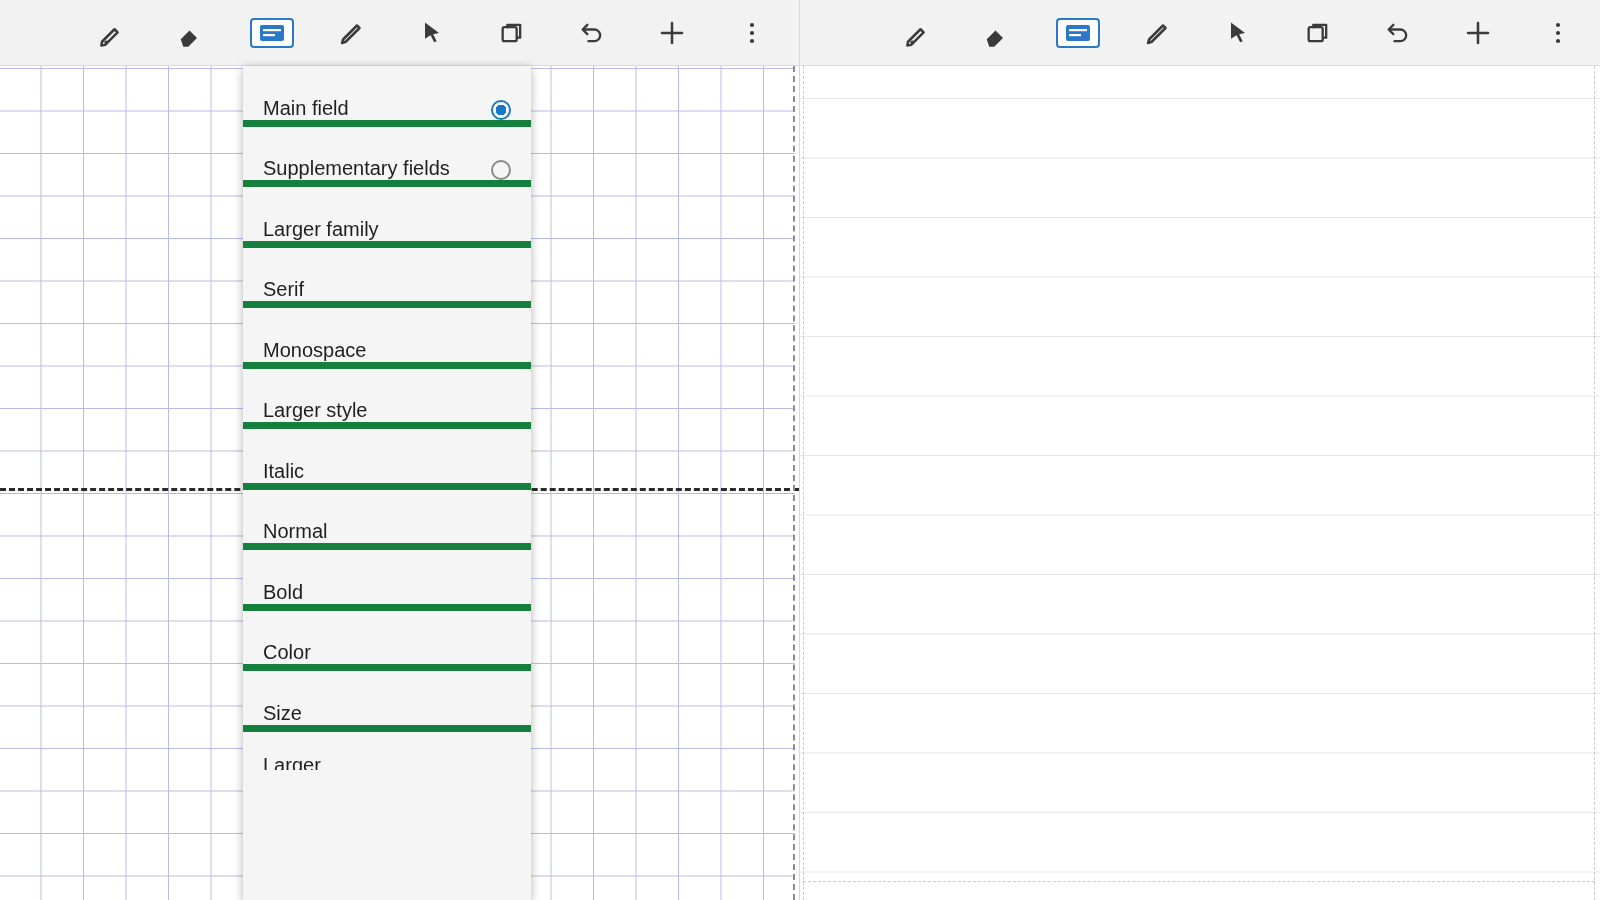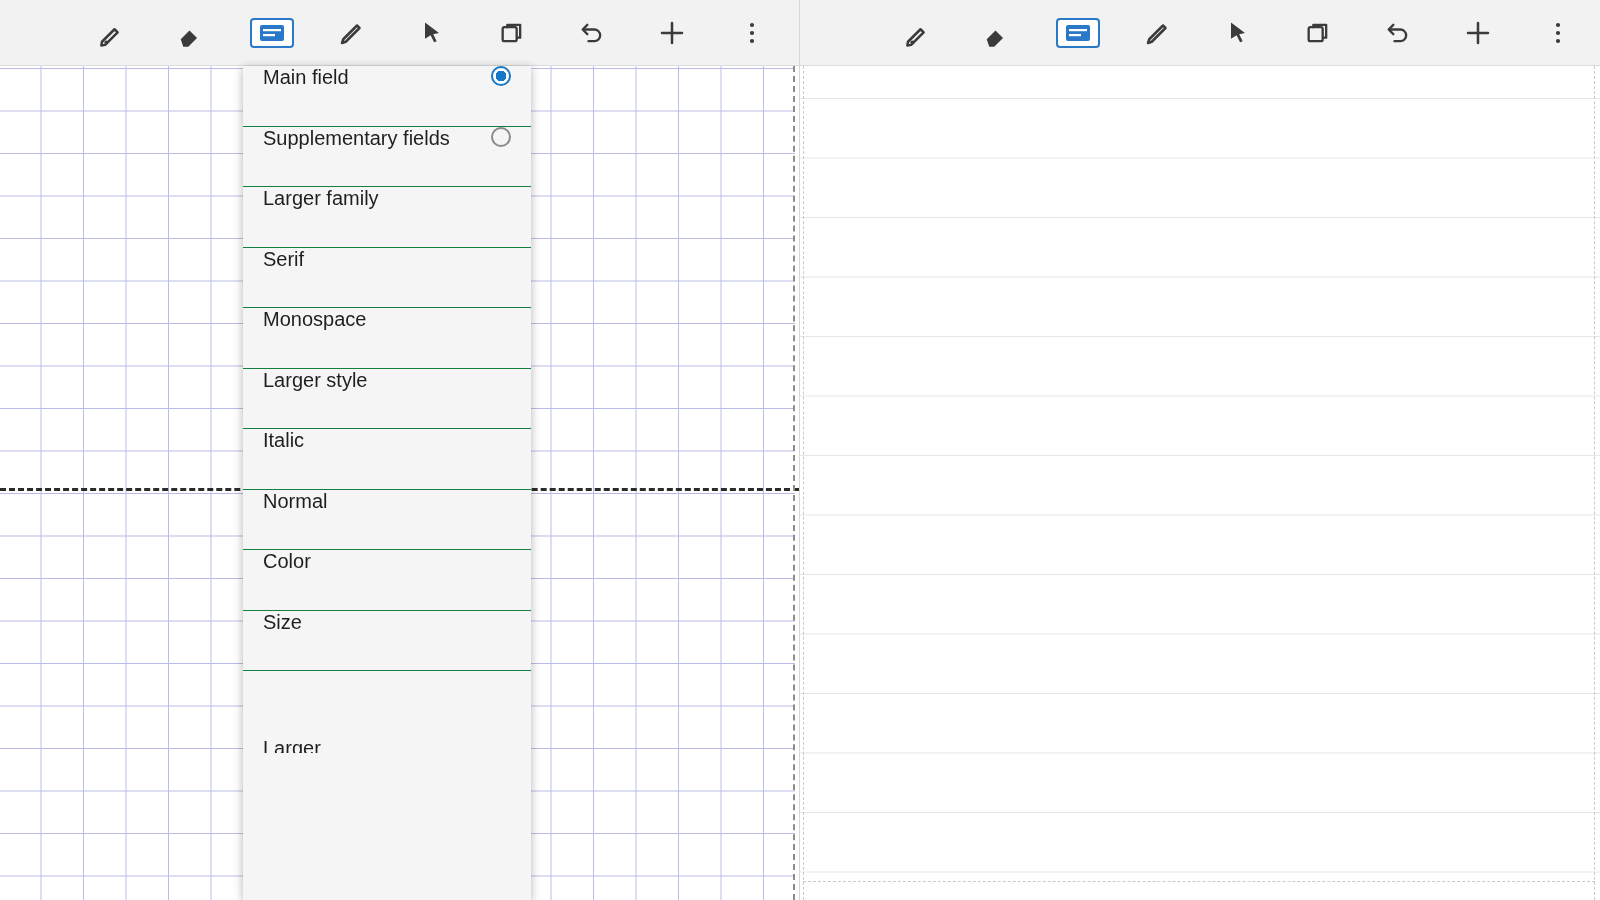--- a/index.html
+++ b/index.html
@@ -119,31 +119,31 @@
     z-index: 50;
   }
   .menu-left {
     left: 243px; top: 66px;
     width: 288px;
     height: 834px;
   }
   .menu-item {
     height: 60.5px;
     display: flex;
-    align-items: flex-start;
+    align-items: flex-end;
     padding: 0 20px;
     font-size: 20px;
     color: #1f1f1f;
-    border-bottom: 1px solid #15803d;
+    border-bottom: 7px solid #15803d;
     position: relative;
     white-space: nowrap;
   }
   .menu-item:last-child { border-bottom: none; }
   .menu-item .label { flex: 1; }
-  .menu-item.clipped { height: 38px; overflow: hidden; align-items: flex-start; padding-top: 22px; margin-top: 44px; }
+  .menu-item.clipped { height: 38px; overflow: hidden; align-items: flex-start; padding-top: 22px; }
 
   .radio {
     width: 20px; height: 20px;
     border-radius: 50%;
     border: 2px solid #8a8a8a;
     box-sizing: border-box;
     flex: none;
   }
   .radio.on {
     border: 2px solid #1878c8;
@@ -241,20 +241,23 @@
       <div class="menu-item">
         <span class="label">Larger style</span>
       </div>
       <div class="menu-item">
         <span class="label">Italic</span>
       </div>
       <div class="menu-item">
         <span class="label">Normal</span>
       </div>
       <div class="menu-item">
+        <span class="label">Bold</span>
+      </div>
+      <div class="menu-item">
         <span class="label">Color</span>
       </div>
       <div class="menu-item">
         <span class="label">Size</span>
       </div>
       <div class="menu-item clipped">
         <span class="label">Larger</span>
       </div>
     </div>
   </div>

